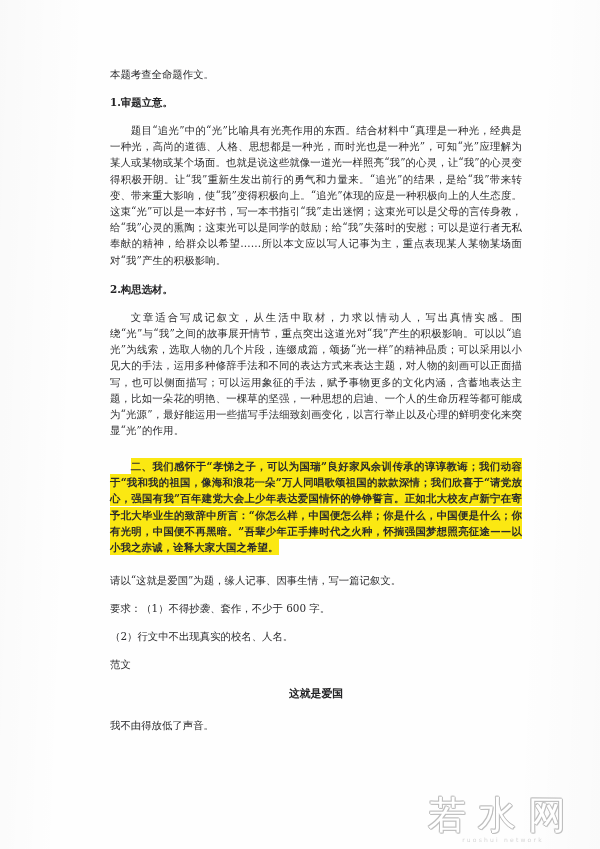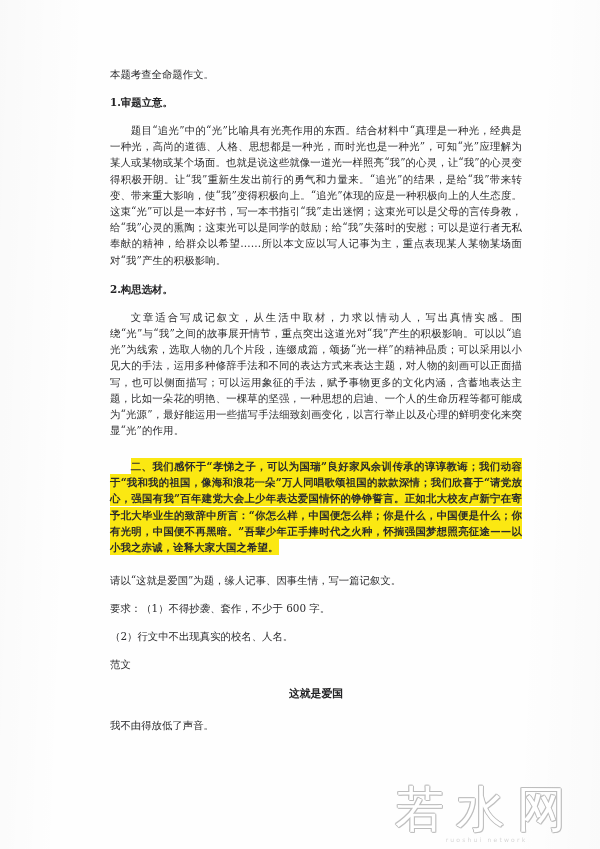--- a/index.html
+++ b/index.html
@@ -129,21 +129,21 @@
   #watermark {
     position: absolute;
     right: 10px;
     bottom: 6px;
     z-index: 4;
     text-align: center;
     user-select: none;
   }
   #watermark .wm-main {
     font-family: "DejaVu Sans", "Liberation Sans", sans-serif;
-    font-size: 49px;
+    font-size: 38px;
     letter-spacing: 12px;
     color: #ffffff;
     line-height: 1;
     text-shadow:
       1px 0 0 #bdbdbd, -1px 0 0 #bdbdbd,
       0 1px 0 #bdbdbd, 0 -1px 0 #bdbdbd,
       1px 1px 0 #c9c9c9, -1px -1px 0 #c9c9c9;
     padding-right: 12px;
   }
   #watermark .wm-sub {

